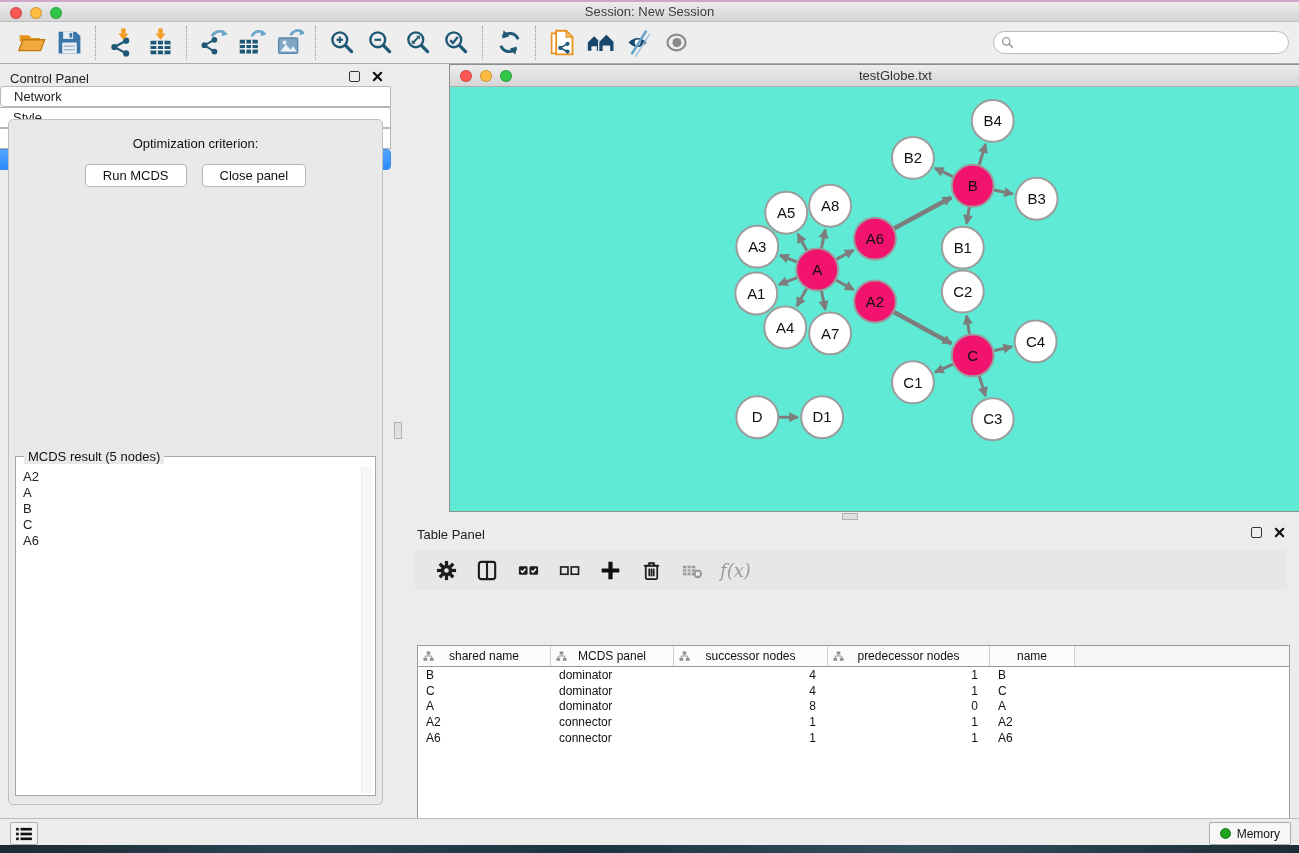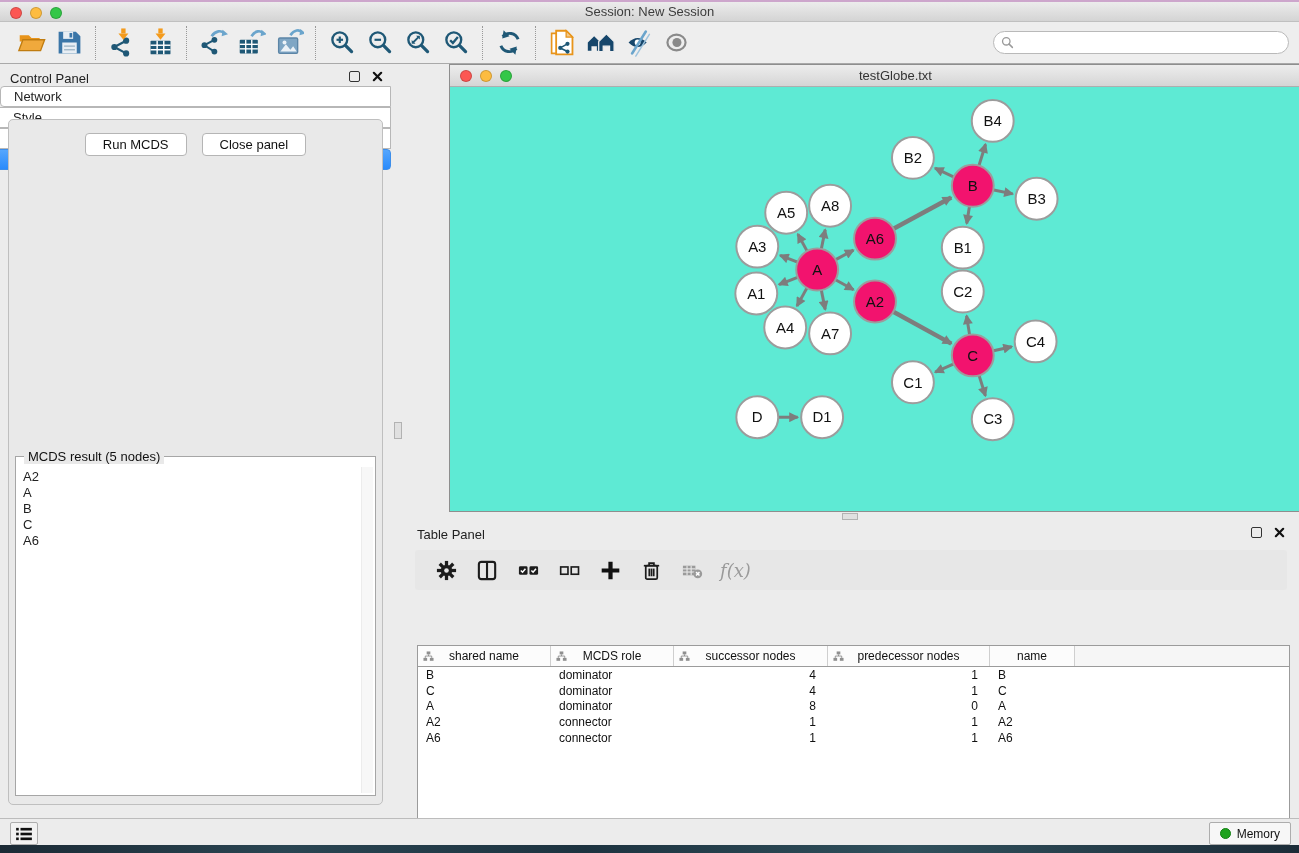--- a/index.html
+++ b/index.html
@@ -301,20 +301,21 @@
         </svg>
       </span>
     </div>
     <div class="cp-tabs seg">
         <div class="seg-tab">Network</div>
         <div class="seg-tab">Style</div>
         <div class="seg-tab">Select</div>
         <div class="seg-tab active">MCDS</div>
       </div>
     <div class="cp-box">
+      <div class="opt-label">Optimization criterion:</div>
       <div class="btn-row">
         <button class="mac-btn">Run MCDS</button>
         <button class="mac-btn">Close panel</button>
       </div>
       <div class="groupbox">
         <span class="legend">MCDS result (5 nodes)</span>
         <div class="result-list">
             <div>A2</div>
             <div>A</div>
             <div>B</div>
@@ -550,21 +551,21 @@
           </div>
           <div class="th" style="width: 123px;">
             <svg class="colicon" viewBox="0 0 12 12">
               <g fill="#8f8f8f">
                 <rect x="4" y="0.5" width="4" height="3.2"></rect>
                 <rect x="0.5" y="7.5" width="4" height="3.2"></rect>
                 <rect x="7.5" y="7.5" width="4" height="3.2"></rect>
               </g>
               <path d="M6 3.7 v1.8 M2.5 7.5 V5.5 h7 v2" stroke="#8f8f8f" stroke-width="1" fill="none"></path>
             </svg>
-            <span>MCDS role</span>
+            <span>MCDS panel</span>
           </div>
           <div class="th" style="width: 154px;">
             <svg class="colicon" viewBox="0 0 12 12">
               <g fill="#8f8f8f">
                 <rect x="4" y="0.5" width="4" height="3.2"></rect>
                 <rect x="0.5" y="7.5" width="4" height="3.2"></rect>
                 <rect x="7.5" y="7.5" width="4" height="3.2"></rect>
               </g>
               <path d="M6 3.7 v1.8 M2.5 7.5 V5.5 h7 v2" stroke="#8f8f8f" stroke-width="1" fill="none"></path>
             </svg>

